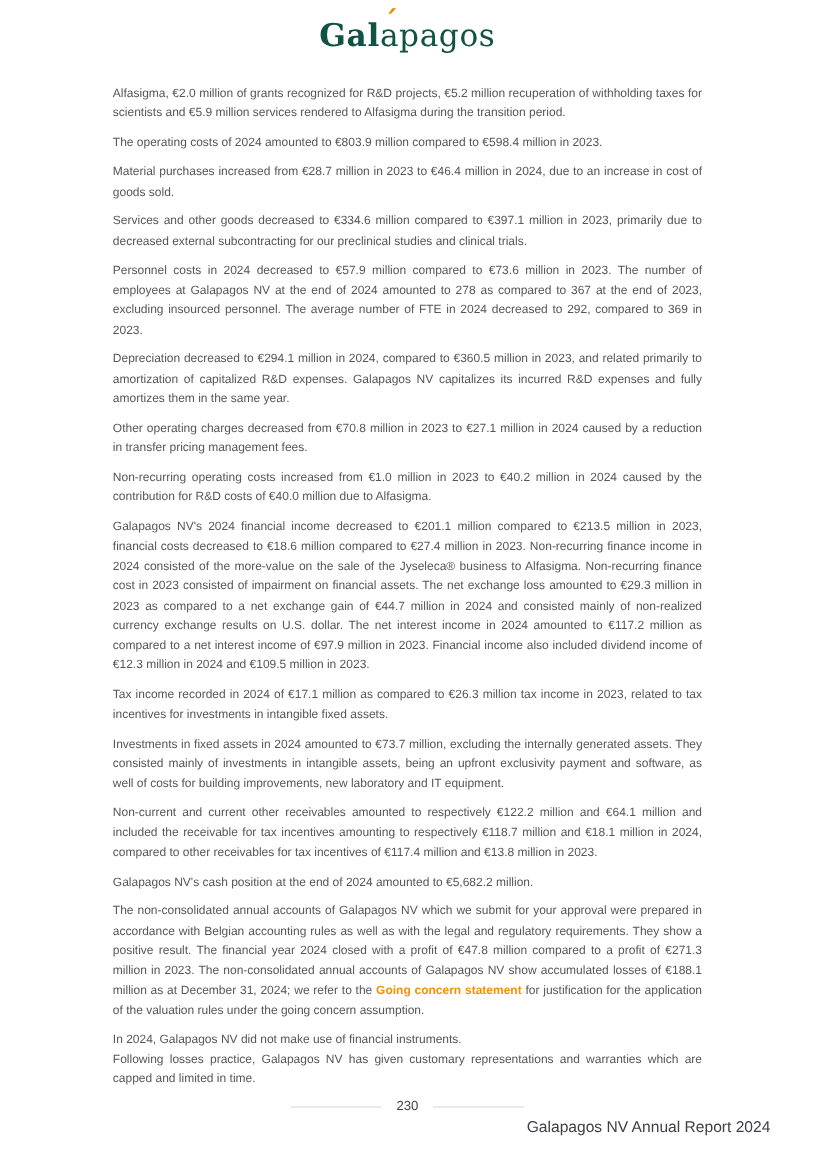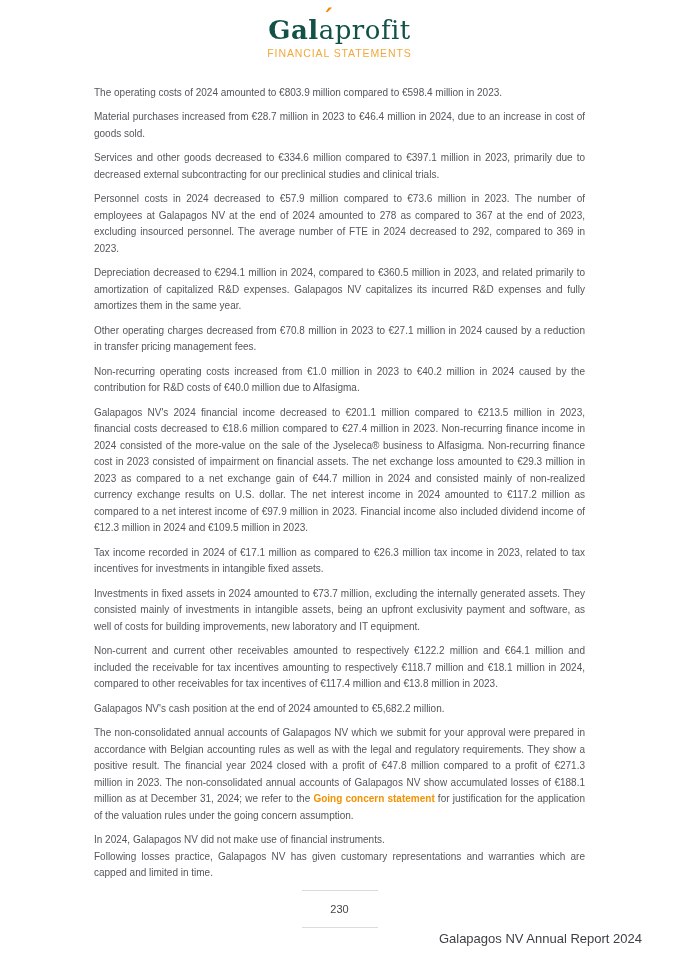--- a/index.html
+++ b/index.html
@@ -71,21 +71,20 @@
     left: 0;
     right: 0;
     bottom: 14px;
     text-align: center;
   }
   .page-number-row {
     display: flex;
     align-items: center;
     justify-content: center;
     gap: 12px;
-    flex-direction: column;
   }
   .rule {
     width: 76px;
     height: 1px;
     background: #dcdcdc;
   }
   .page-number {
     font-size: 11px;
     color: #45464a;
   }
@@ -96,26 +95,26 @@
     text-align: right;
   }
 </style>
 </head>
 <body>
 
 <div class="page">
 
   <div class="header">
     <div class="logo">
-      <span class="logo-bold">Gal</span><span class="accented-letter"><span>a</span><span class="accent-mark">´</span></span><span class="logo-light">profit</span>
+      <span class="logo-bold">Gal</span><span class="accented-letter"><span>a</span><span class="accent-mark">´</span></span><span class="logo-light">pagos</span>
     </div>
-    <div class="subtitle">FINANCIAL STATEMENTS</div>
   </div>
 
   <div class="content">
+    <div class="para">Alfasigma, €2.0 million of grants recognized for R&amp;D projects, €5.2 million recuperation of withholding taxes for scientists and €5.9 million services rendered to Alfasigma during the transition period.</div>
     <div class="para">The operating costs of 2024 amounted to €803.9 million compared to €598.4 million in 2023.</div>
     <div class="para">Material purchases increased from €28.7 million in 2023 to €46.4 million in 2024, due to an increase in cost of goods sold.</div>
     <div class="para">Services and other goods decreased to €334.6 million compared to €397.1 million in 2023, primarily due to decreased external subcontracting for our preclinical studies and clinical trials.</div>
     <div class="para">Personnel costs in 2024 decreased to €57.9 million compared to €73.6 million in 2023. The number of employees at Galapagos NV at the end of 2024 amounted to 278 as compared to 367 at the end of 2023, excluding insourced personnel. The average number of FTE in 2024 decreased to 292, compared to 369 in 2023.</div>
     <div class="para">Depreciation decreased to €294.1 million in 2024, compared to €360.5 million in 2023, and related primarily to amortization of capitalized R&amp;D expenses. Galapagos NV capitalizes its incurred R&amp;D expenses and fully amortizes them in the same year.</div>
     <div class="para">Other operating charges decreased from €70.8 million in 2023 to €27.1 million in 2024 caused by a reduction in transfer pricing management fees.</div>
     <div class="para">Non-recurring operating costs increased from €1.0 million in 2023 to €40.2 million in 2024 caused by the contribution for R&amp;D costs of €40.0 million due to Alfasigma.</div>
     <div class="para">Galapagos NV's 2024 financial income decreased to €201.1 million compared to €213.5 million in 2023, financial costs decreased to €18.6 million compared to €27.4 million in 2023. Non-recurring finance income in 2024 consisted of the more-value on the sale of the Jyseleca® business to Alfasigma. Non-recurring finance cost in 2023 consisted of impairment on financial assets. The net exchange loss amounted to €29.3 million in 2023 as compared to a net exchange gain of €44.7 million in 2024 and consisted mainly of non-realized currency exchange results on U.S. dollar. The net interest income in 2024 amounted to €117.2 million as compared to a net interest income of €97.9 million in 2023. Financial income also included dividend income of €12.3 million in 2024 and €109.5 million in 2023.</div>
     <div class="para">Tax income recorded in 2024 of €17.1 million as compared to €26.3 million tax income in 2023, related to tax incentives for investments in intangible fixed assets.</div>
     <div class="para">Investments in fixed assets in 2024 amounted to €73.7 million, excluding the internally generated assets. They consisted mainly of investments in intangible assets, being an upfront exclusivity payment and software, as well of costs for building improvements, new laboratory and IT equipment.</div>

